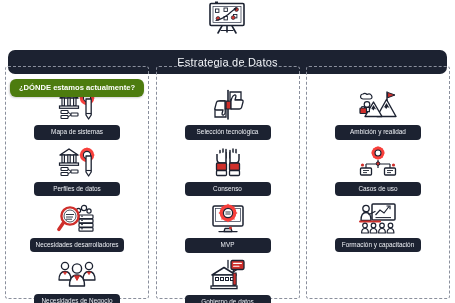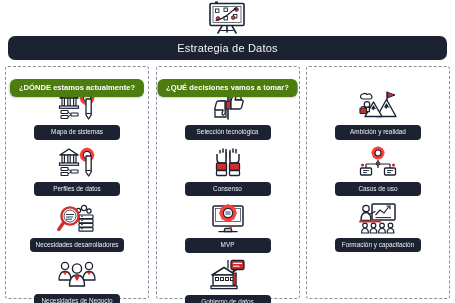--- a/index.html
+++ b/index.html
@@ -13,21 +13,21 @@
   
   .hero-icon{
     position:absolute;left:0;right:0;top:1px;
     display:flex;justify-content:center;align-items:flex-start;
     height:34px;
   }
   .hero-icon svg{display:block;}
 
   
   .title-bar{
-    position:absolute;left:8px;right:8px;top:36px;height:24px;
+    position:absolute;left:8px;right:8px;top:50px;height:24px;
     background:#1c2231;
     border-radius:7px;
     display:flex;align-items:center;justify-content:center;
   }
   .title-bar .title-text{
     color:#f2f4f8;font-size:11px;letter-spacing:.2px;
   }
 
   
   .columns{
@@ -195,21 +195,20 @@
           <circle cx="21" cy="10.5" r="4.6" fill="#ffffff" stroke="#1c2231" stroke-width="1.4"></circle>
           <path d="M13.5 28 Q13.5 17 21 17 Q28.5 17 28.5 28 Z" fill="#ffffff" stroke="#1c2231" stroke-width="1.4" stroke-linejoin="round"></path>
           <path d="M18.2 17.4 L21 22.4 L23.8 17.4" fill="#cf2f2b" stroke="#cf2f2b" stroke-width="1"></path>
         </svg>
       </div>
       <div class="card-label">Necesidades de Negocio</div>
     </div>
   </div>
 
   <div class="column">
-    <div class="col-header">¿QUÉ decisiones vamos a tomar?</div>
 
     <div class="card">
       <div class="card-icon">
         <svg width="42" height="32" viewBox="0 0 42 32">
           <path d="M21 1.5 L21 30" stroke="#1c2231" stroke-width="1.6" stroke-linecap="round"></path>
           <path d="M23 3 L34 3 L34 11 L23 11 Z" fill="#ffffff" stroke="#1c2231" stroke-width="1.3"></path>
           <path d="M24 12.2 L24 20 L19 20 L19 12.2 Z" fill="#cf2f2b" stroke="#1c2231" stroke-width="1.2"></path>
           <path d="M24 12 Q25 7 27.5 6 Q29.4 5.6 28.8 8 L28 11 L34.5 11 Q36.5 11 36 13 L34.6 18.4 Q34.2 20 32.4 20 L24 20 Z" fill="#ffffff" stroke="#1c2231" stroke-width="1.3" stroke-linejoin="round"></path>
           <path d="M8 20 L19 20 L19 28 L8 28 Z" fill="#ffffff" stroke="#1c2231" stroke-width="1.3"></path>
           <path d="M18 19.5 L18 11.8 L13 11.8 L13 19.5 Z" fill="#cf2f2b" stroke="#1c2231" stroke-width="1.2"></path>

